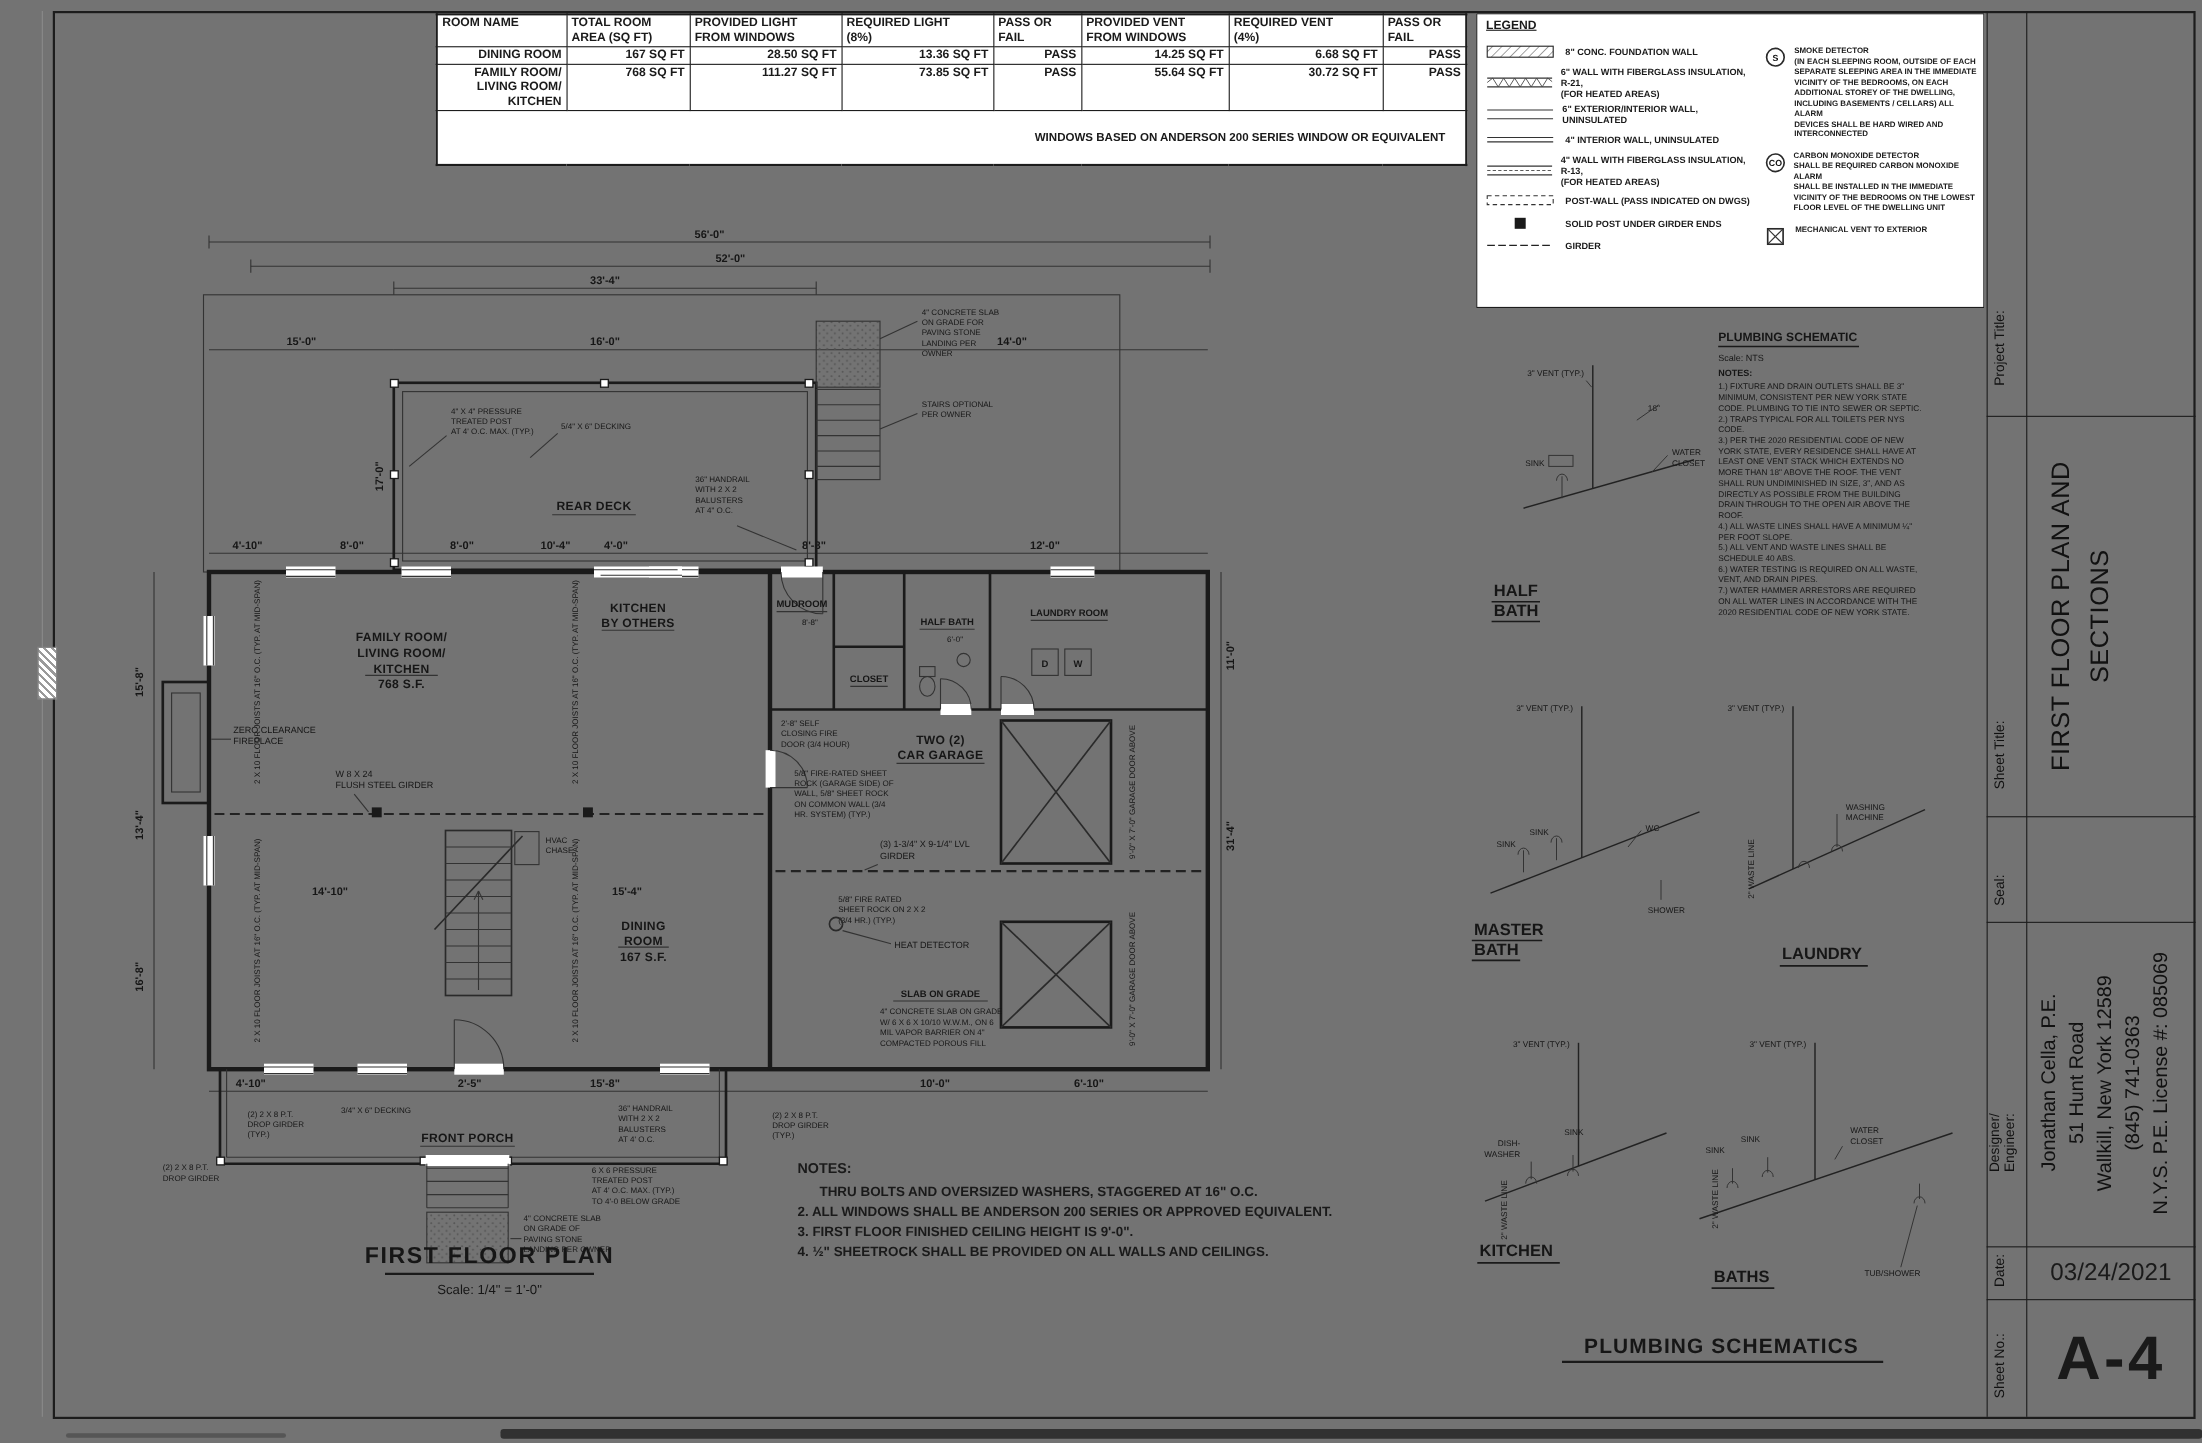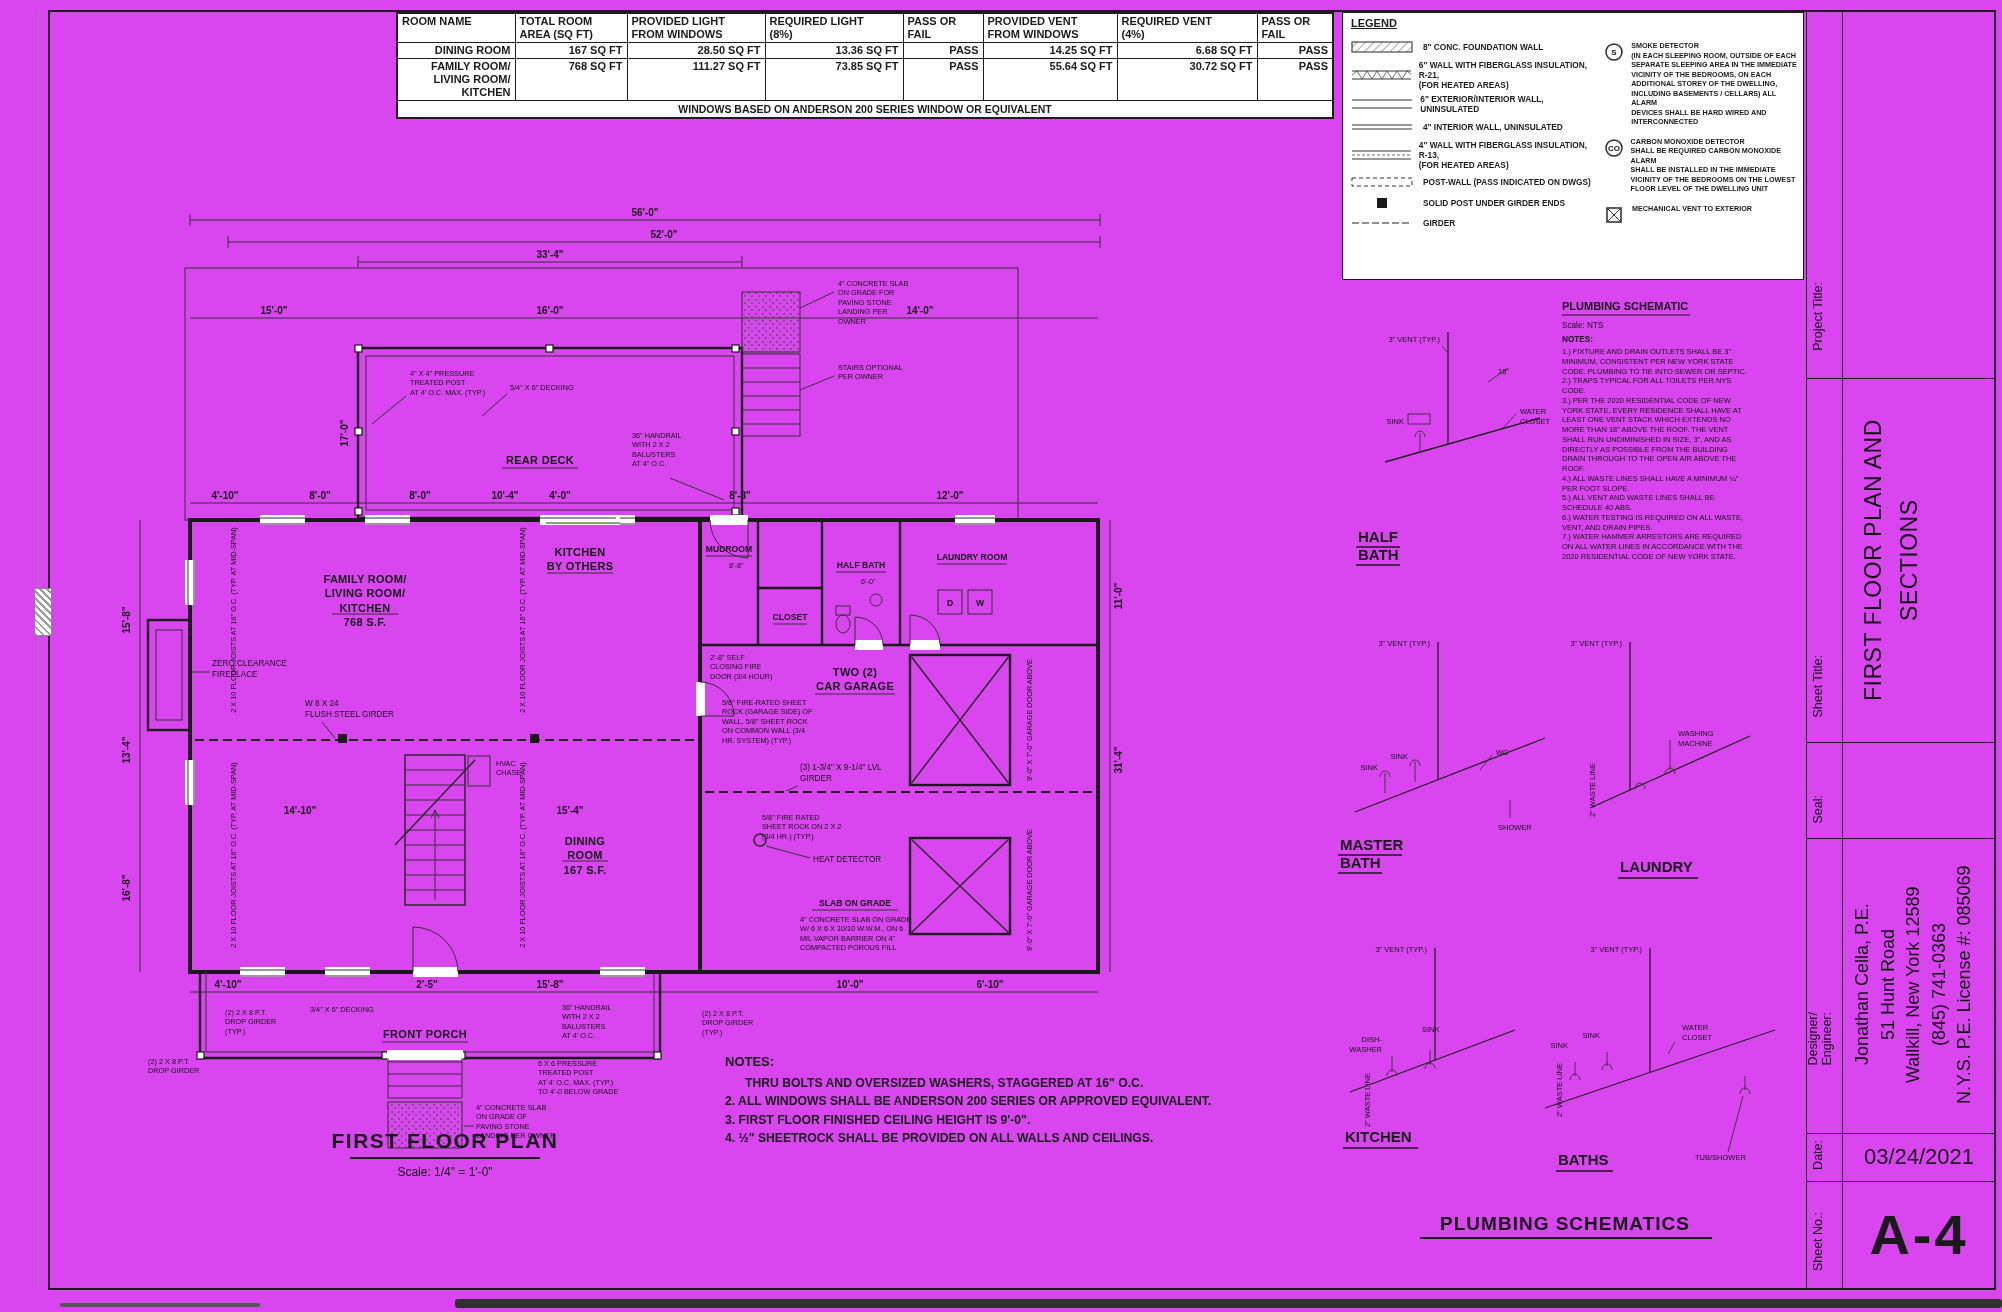--- a/index.html
+++ b/index.html
@@ -1,29 +1,29 @@
 <!DOCTYPE html>
 <html><head>
 <meta charset="utf-8">
 <style>
   html,body{margin:0;padding:0;background:#e8e8e8}
-  .sheet{position:relative;width:2002px;height:1312px;background:#d946ef;font-family:"Liberation Sans",sans-serif;color:#1a1a1a;overflow:hidden}
+  .sheet{position:relative;width:2002px;height:1312px;background:#737373;font-family:"Liberation Sans",sans-serif;color:#1a1a1a;overflow:hidden}
   .border-outer{position:absolute;left:48px;top:10px;width:1944px;height:1276px;border:2.2px solid #1c1c1c}
   .margin-line{position:absolute;left:38px;top:10px;height:1278px;border-left:1px solid #8a8a8a}
   .fold-mark{position:absolute;left:34px;top:588px;width:16px;height:46px;border:1px solid #888;background:repeating-linear-gradient(45deg,#9a9a9a 0 2px,#fff 2px 5px)}
   .scan-band{position:absolute;left:455px;top:1299px;width:1547px;height:9px;background:#313131;border-radius:3px}
   .scan-band2{position:absolute;left:60px;top:1303px;width:200px;height:4px;background:#565656;border-radius:2px}
 
   
   .lv-table{position:absolute;left:396px;top:12px;border-collapse:collapse;table-layout:fixed;background:#fff;border:2px solid #1c1c1c}
   .lv-table th,.lv-table td{border:1.5px solid #1c1c1c;font-size:11px;font-weight:bold;line-height:1.18;padding:1px 4px;vertical-align:top}
   .lv-table th{text-align:left}
   .lv-table td{text-align:right}
   .lv-table td.cl{text-align:right}
-  .lv-table .foot{text-align:center;font-size:10.5px;padding:2px}
+  .lv-table .foot{font-size:10.5px;padding:18px}
 
   
   .legend{position:absolute;left:1342px;top:12px;width:460px;height:266px;border:1.8px solid #1c1c1c;background:#fff}
   .legend-title{position:absolute;left:8px;top:4px;font-size:11px;font-weight:bold;text-decoration:underline}
   .legend-walls{position:absolute;left:8px;top:26px;width:246px}
   .lrow{display:flex;align-items:center;gap:8px;margin-bottom:4.5px}
   .llab{font-size:8.3px;font-weight:bold;line-height:1.22}
   .legend-devices{position:absolute;left:260px;top:28px;width:194px}
   .drow{display:flex;gap:7px;margin-bottom:10px;align-items:flex-start}
   .dlab{font-size:7.2px;line-height:1.32;font-weight:bold}

